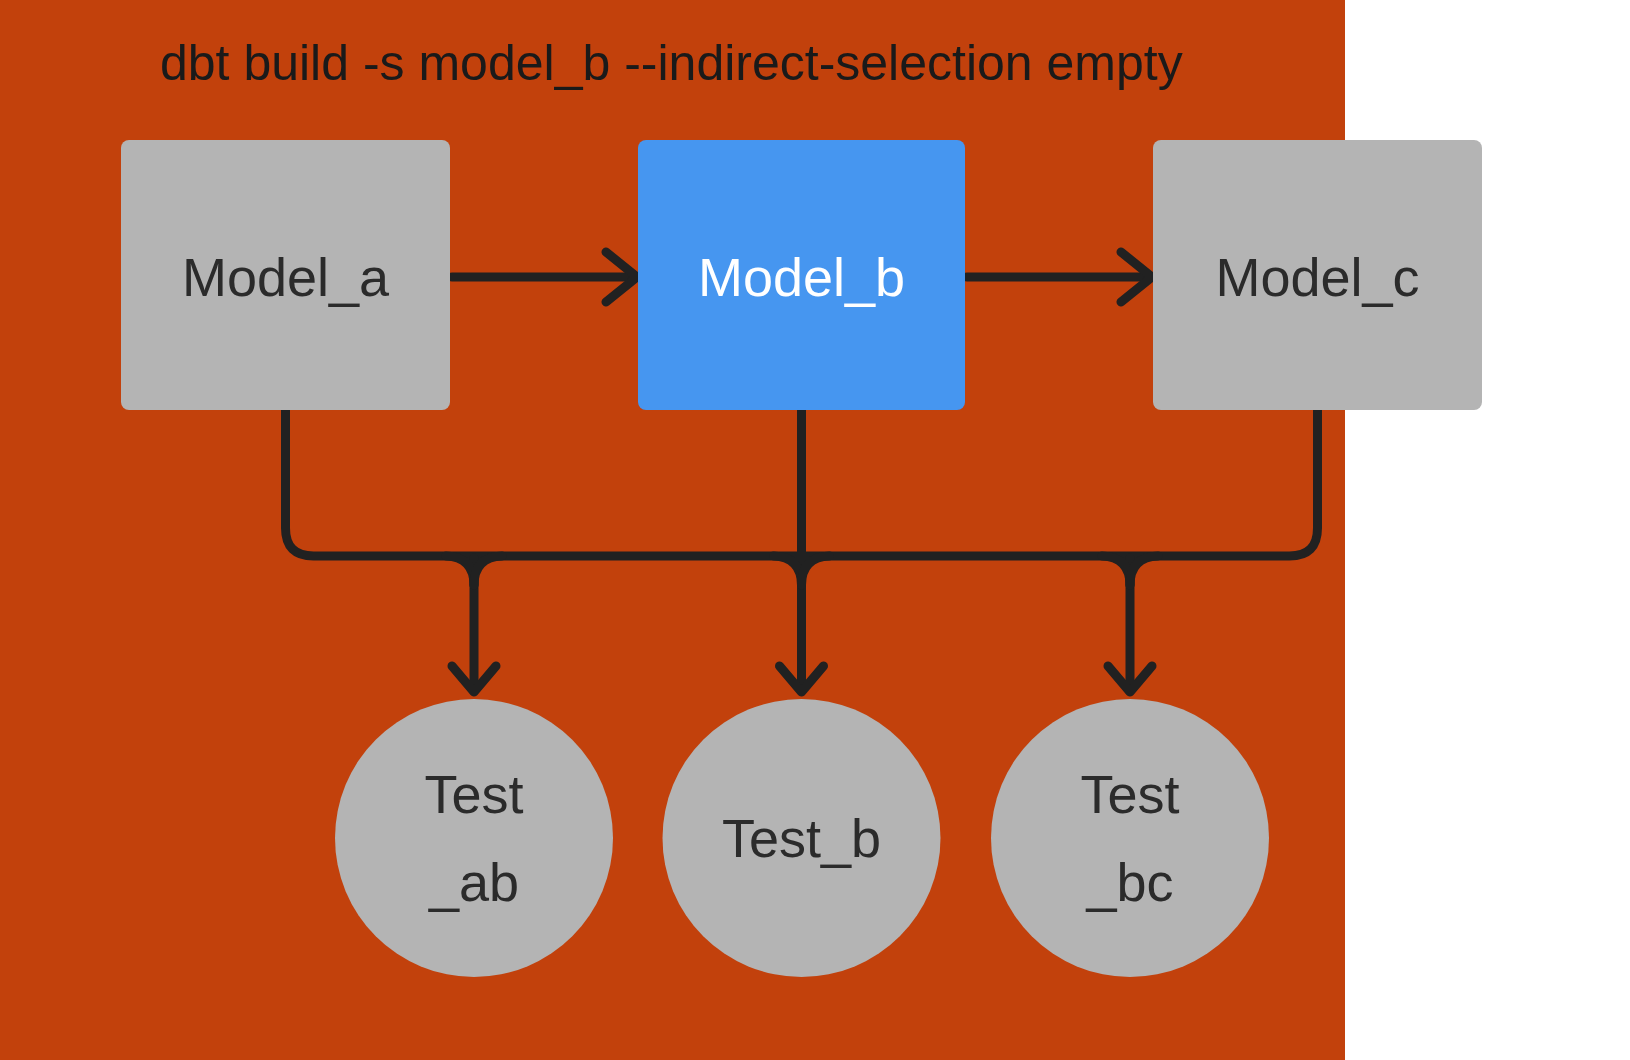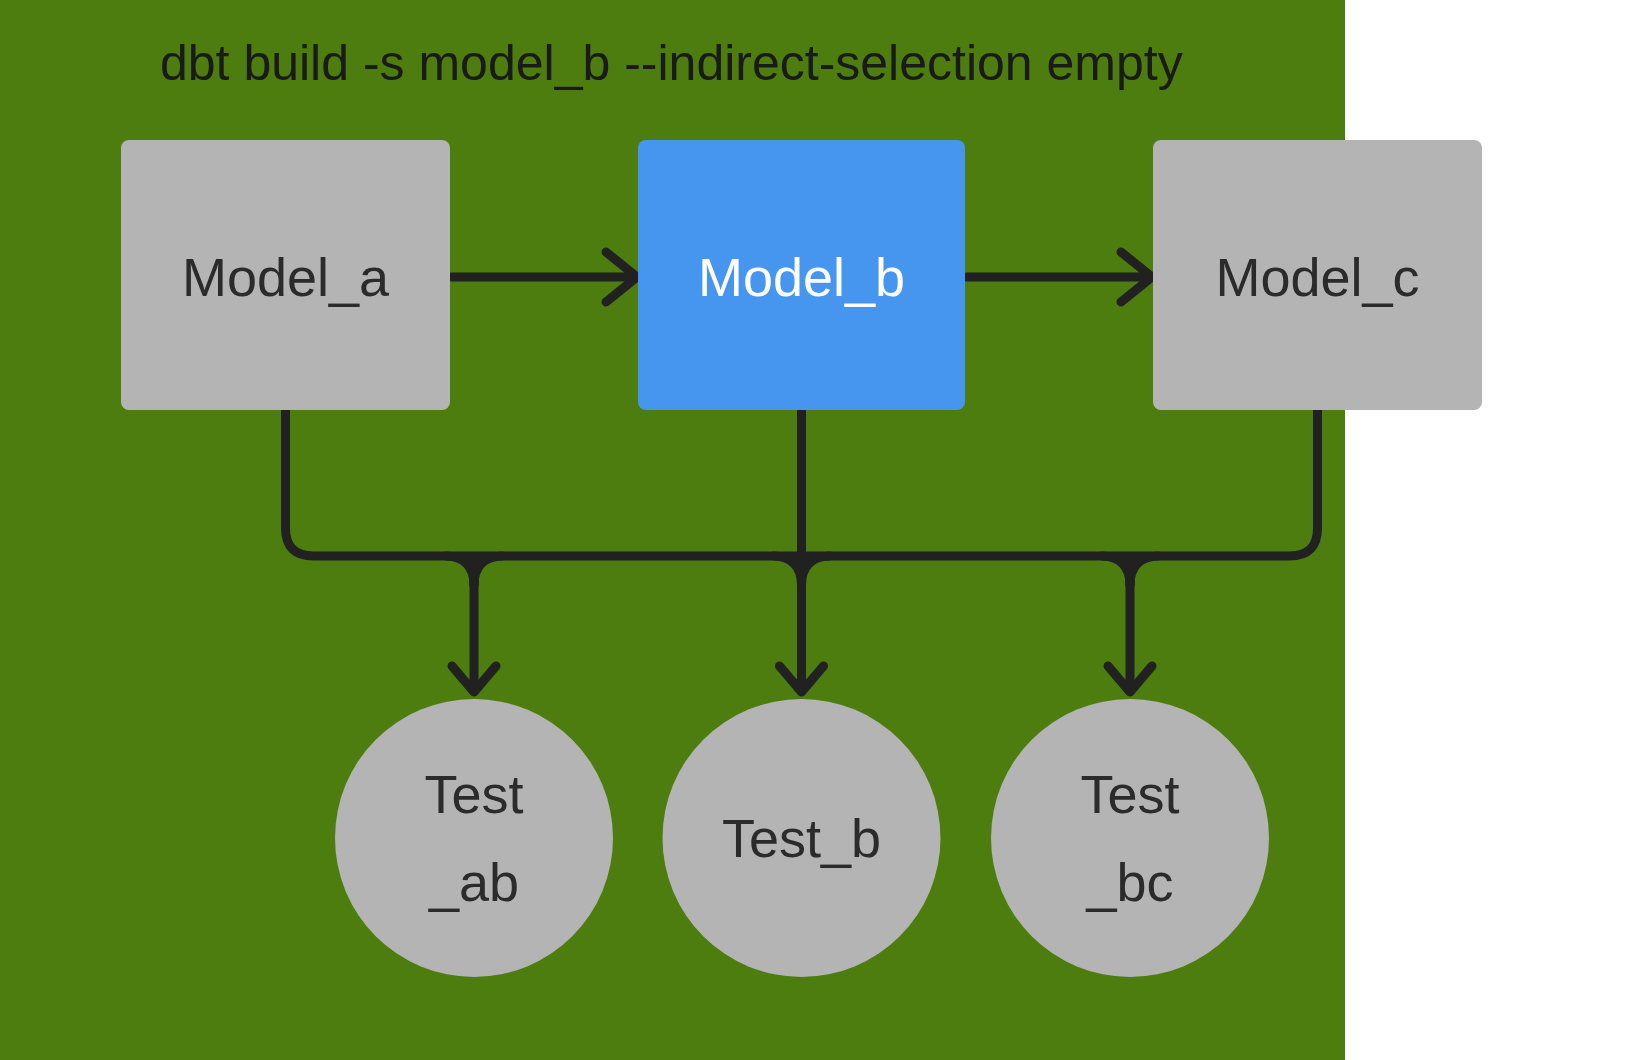--- a/index.html
+++ b/index.html
@@ -4,21 +4,21 @@
 <style>
   html, body {
     margin: 0;
     padding: 0;
     background: #ffffff;
   }
   .stage {
     width: 1345px;
     height: 1060px;
     position: relative;
-    background: #4d7c0f;
+    background: #c2410c;
     font-family: "Liberation Sans", sans-serif;
   }
   svg { display: block; }
 
   .title-text {
     font-family: "Liberation Sans", sans-serif;
     font-size: 50px;
     font-weight: 500;
     fill: #1a1a1a;
   }

